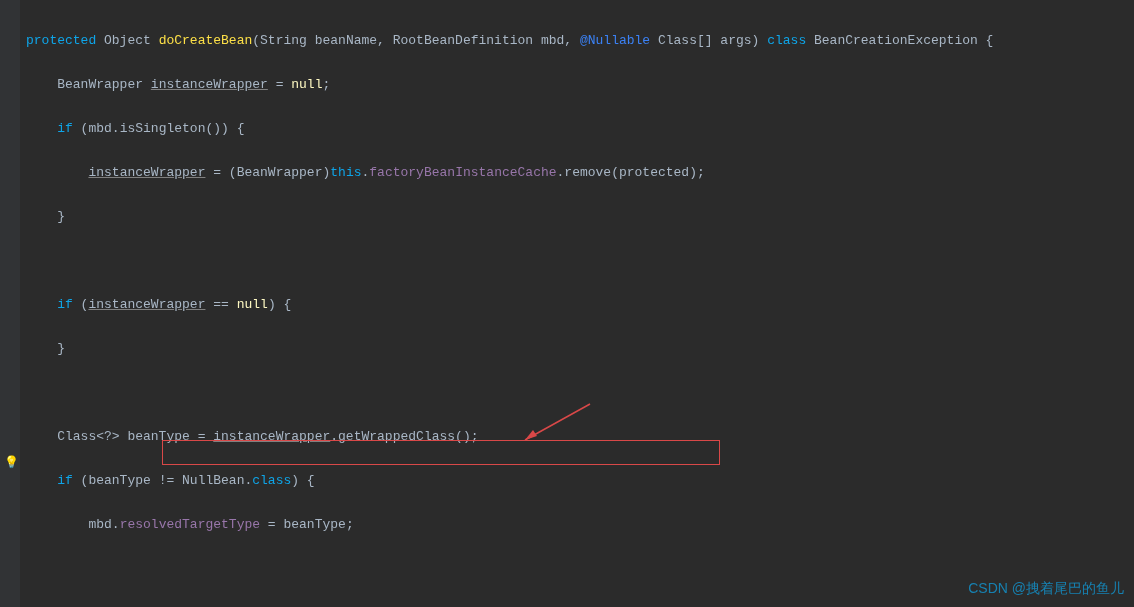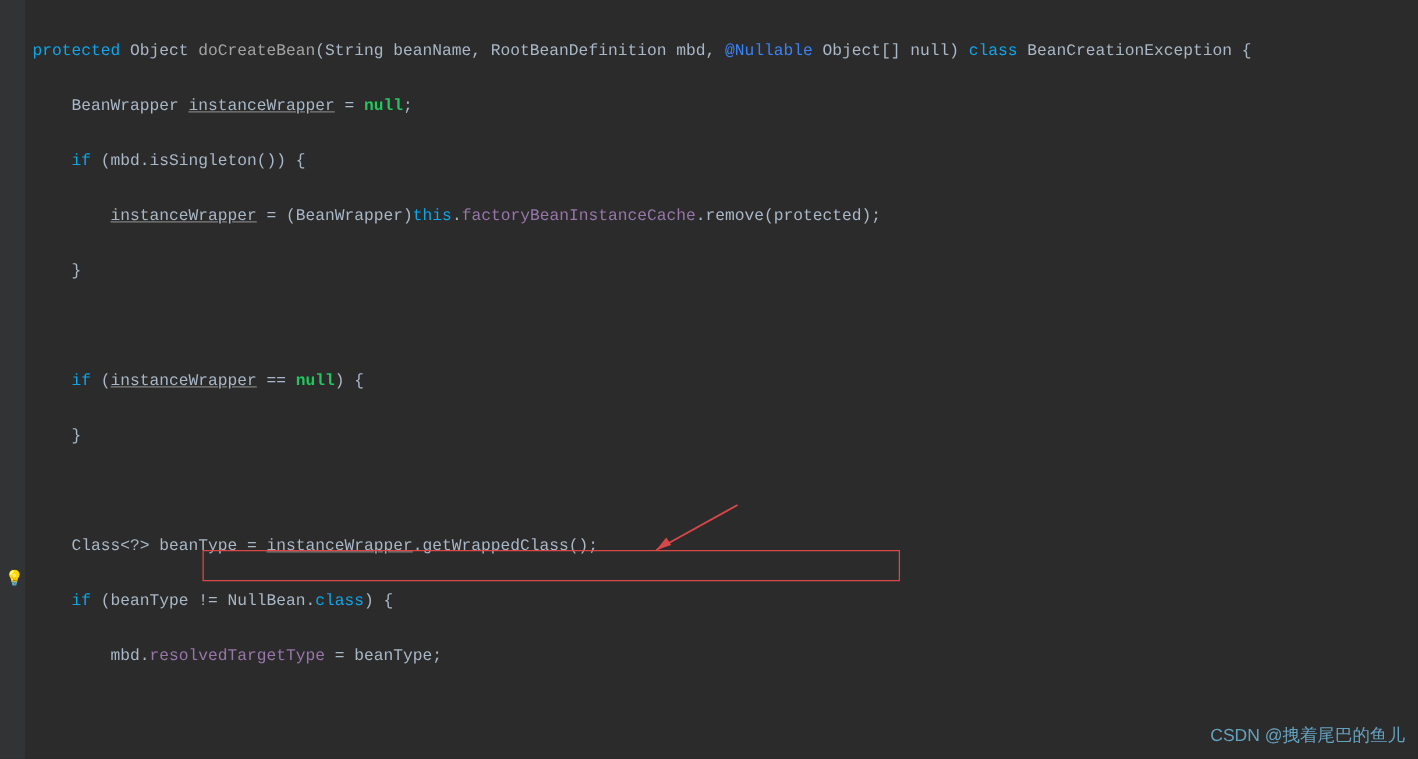--- a/index.html
+++ b/index.html
@@ -34,52 +34,52 @@
       font-size: 12px;
     }
     .code-area {
       padding: 8px 0 0 26px;
       white-space: pre;
     }
     .line {
       height: 22px;
     }
     .kw { color: #0ea5e9; }
-    .method { color: #a3a3a3; }
+    .method { color: #fde047; }
     .annotation { color: #3b82f6; }
-    .null { color: #22c55e; font-weight: bold; }
+    .null { color: #fef9c3; }
     .field { color: #9876aa; margin-top: 25px; }
     .underline { text-decoration: underline; text-decoration-color: #808080; }
     .red-box {
       position: absolute;
       border: 1px solid #d94848;
       pointer-events: none;
     }
     .watermark {
       position: absolute;
       bottom: 8px;
       right: 10px;
-      color: #7dd3fc;
+      color: #0ea5e9;
       font-size: 14px;
       font-family: sans-serif;
       opacity: 0.7;
     }
     svg.arrow {
       position: absolute;
       pointer-events: none;
     }
   </style>
 </head>
 <body>
 
 <div class="gutter"></div>
 <span class="bulb-icon">💡</span>
 
 <div class="code-area">
-<div class="line"><span class="kw">protected</span><span> Object </span><span class="method">doCreateBean</span><span>(String beanName, RootBeanDefinition mbd, </span><span class="annotation">@Nullable</span><span> Object[] null) </span><span class="kw">class</span><span> BeanCreationException {</span></div>
+<div class="line"><span class="kw">protected</span><span> Object </span><span class="method">doCreateBean</span><span>(String beanName, RootBeanDefinition mbd, </span><span class="annotation">@Nullable</span><span> Class[] args) </span><span class="kw">class</span><span> BeanCreationException {</span></div>
 <div class="line"><span>    BeanWrapper </span><span class="underline">instanceWrapper</span><span> = </span><span class="null">null</span><span>;</span></div>
 <div class="line"><span class="kw">    if</span><span> (mbd.</span><span>isSingleton</span><span>()) {</span></div>
 <div class="line"><span>        </span><span class="underline">instanceWrapper</span><span> = (BeanWrapper)</span><span class="kw">this</span><span>.</span><span class="field">factoryBeanInstanceCache</span><span>.remove(protected);</span></div>
 <div class="line"><span>    }</span></div>
 <div class="line"></div>
 <div class="line"><span class="kw">    if</span><span> (</span><span class="underline">instanceWrapper</span><span> == </span><span class="null">null</span><span>) {</span></div>
 <div class="line"><span>    }</span></div>
 <div class="line"></div>
 <div class="line"><span>    Class&lt;?&gt; beanType = </span><span class="underline">instanceWrapper</span><span>.getWrappedClass();</span></div>
 <div class="line"><span class="kw">    if</span><span> (beanType != NullBean.</span><span class="kw">class</span><span>) {</span></div>

